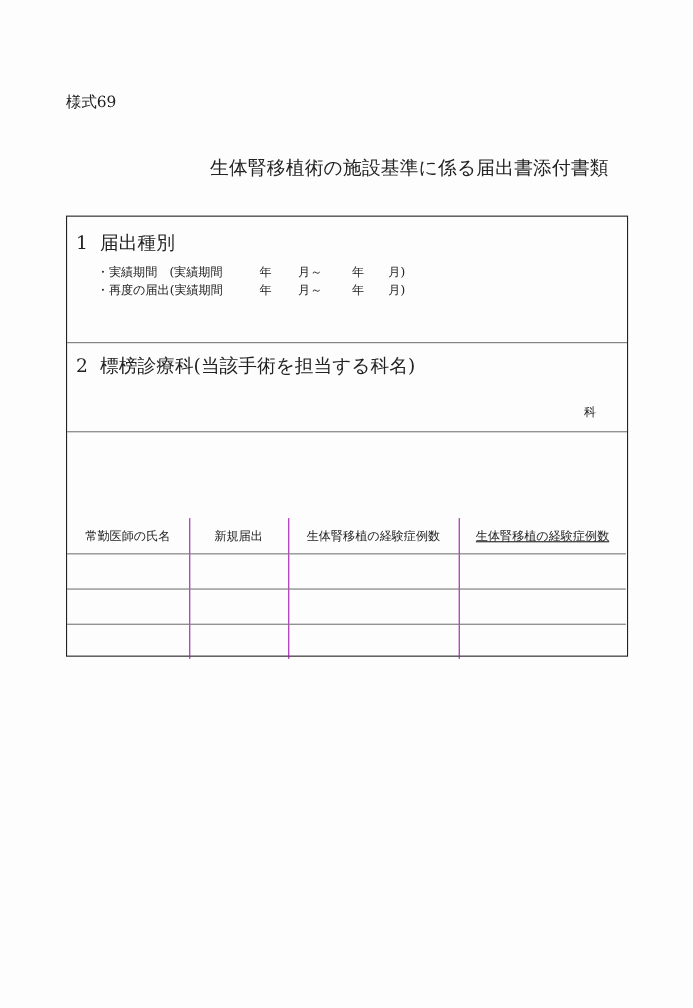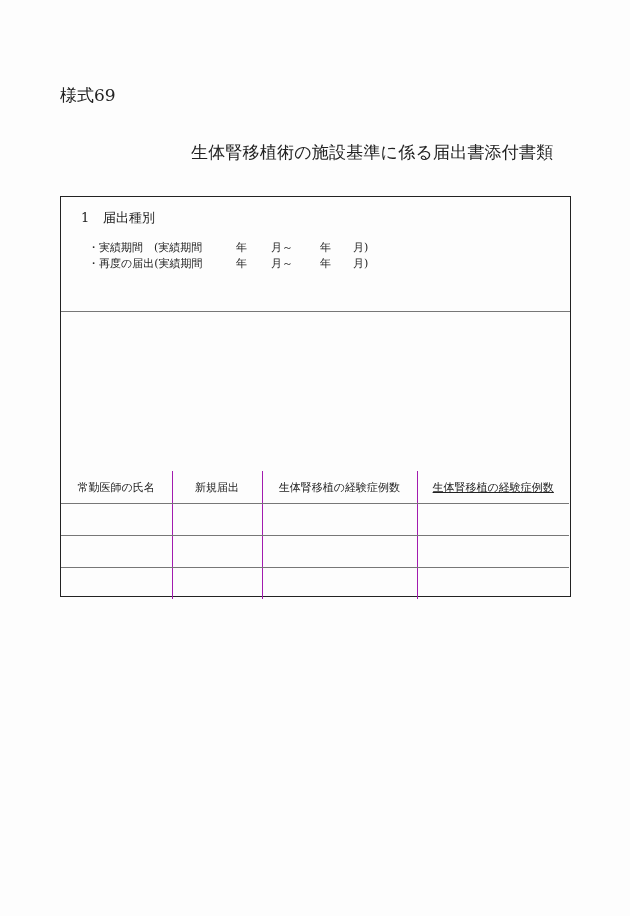--- a/index.html
+++ b/index.html
@@ -1,32 +1,32 @@
 <!DOCTYPE html>
 <html><head>
   <meta charset="utf-8">
   <style>
     html, body { margin: 0; padding: 0; }
     body {
       width: 630px; height: 916px; background: #fdfdfd; position: relative;
       font-family: "DejaVu Serif", "Liberation Serif", serif; color: #222; font-size: 11px;
       overflow: hidden;
     }
-    .form-no { position: absolute; left: 60px; top: 84px; font-size: 17px; }
+    .form-no { position: absolute; left: 60px; top: 84px; font-size: 14px; }
     .doc-title { position: absolute; left: 191px; top: 141px; font-size: 17px; letter-spacing: 0.2px; }
     .frame {
       position: absolute; left: 60px; top: 196px; width: 511px; height: 401px;
       border: 1.5px solid #222; box-sizing: border-box;
     }
     .sec { position: absolute; left: 0; right: 0; border-bottom: 1px solid #777; }
     .sec1 { top: 0; height: 114px; }
     .sec2 { top: 114px; height: 81px; }
     .sec3 { top: 195px; height: 46px; }
     .sec4 { top: 241px; height: 33px; }
-    .sec-head { position: absolute; left: 20px; font-size: 13px; white-space: nowrap; }
+    .sec-head { position: absolute; left: 8px; font-size: 17px; white-space: nowrap; }
     .sec-head .num { display: inline-block; width: 22px; }
     .sec1 .sec-head { top: 12px; }
     .sec2 .sec-head { top: 10px; }
     .sec3 .sec-head { top: 8px; }
     .sec4 .sec-head { top: 8px; }
     .line { position: absolute; left: 27px; white-space: nowrap; font-size: 11px; }
     .line span { position: absolute; white-space: nowrap; }
     .unit-right { position: absolute; right: 28px; font-size: 11px; }
     .sec2 .unit-right { top: 56px; }
     .sec3 .unit-right { top: 24px; }
@@ -64,20 +64,26 @@
     </div>
     <div class="line" style="top:59px;">
       <span style="left:0">・再度の届出(実績期間</span>
       <span style="left:148px">年</span>
       <span style="left:183px">月～</span>
       <span style="left:232px">年</span>
       <span style="left:265px">月)</span>
     </div>
   </div>
 
+  <div class="sec sec2">
+    <div class="sec-head">
+      <span class="num">2</span><span>標榜診療科(当該手術を担当する科名)</span>
+    </div>
+    <div class="unit-right">科</div>
+  </div>
 
 
 
   <table class="docs">
     <colgroup>
       <col style="width:111px">
         <col style="width:90px">
         <col style="width:155px">
         <col style="width:152px">
     </colgroup>

